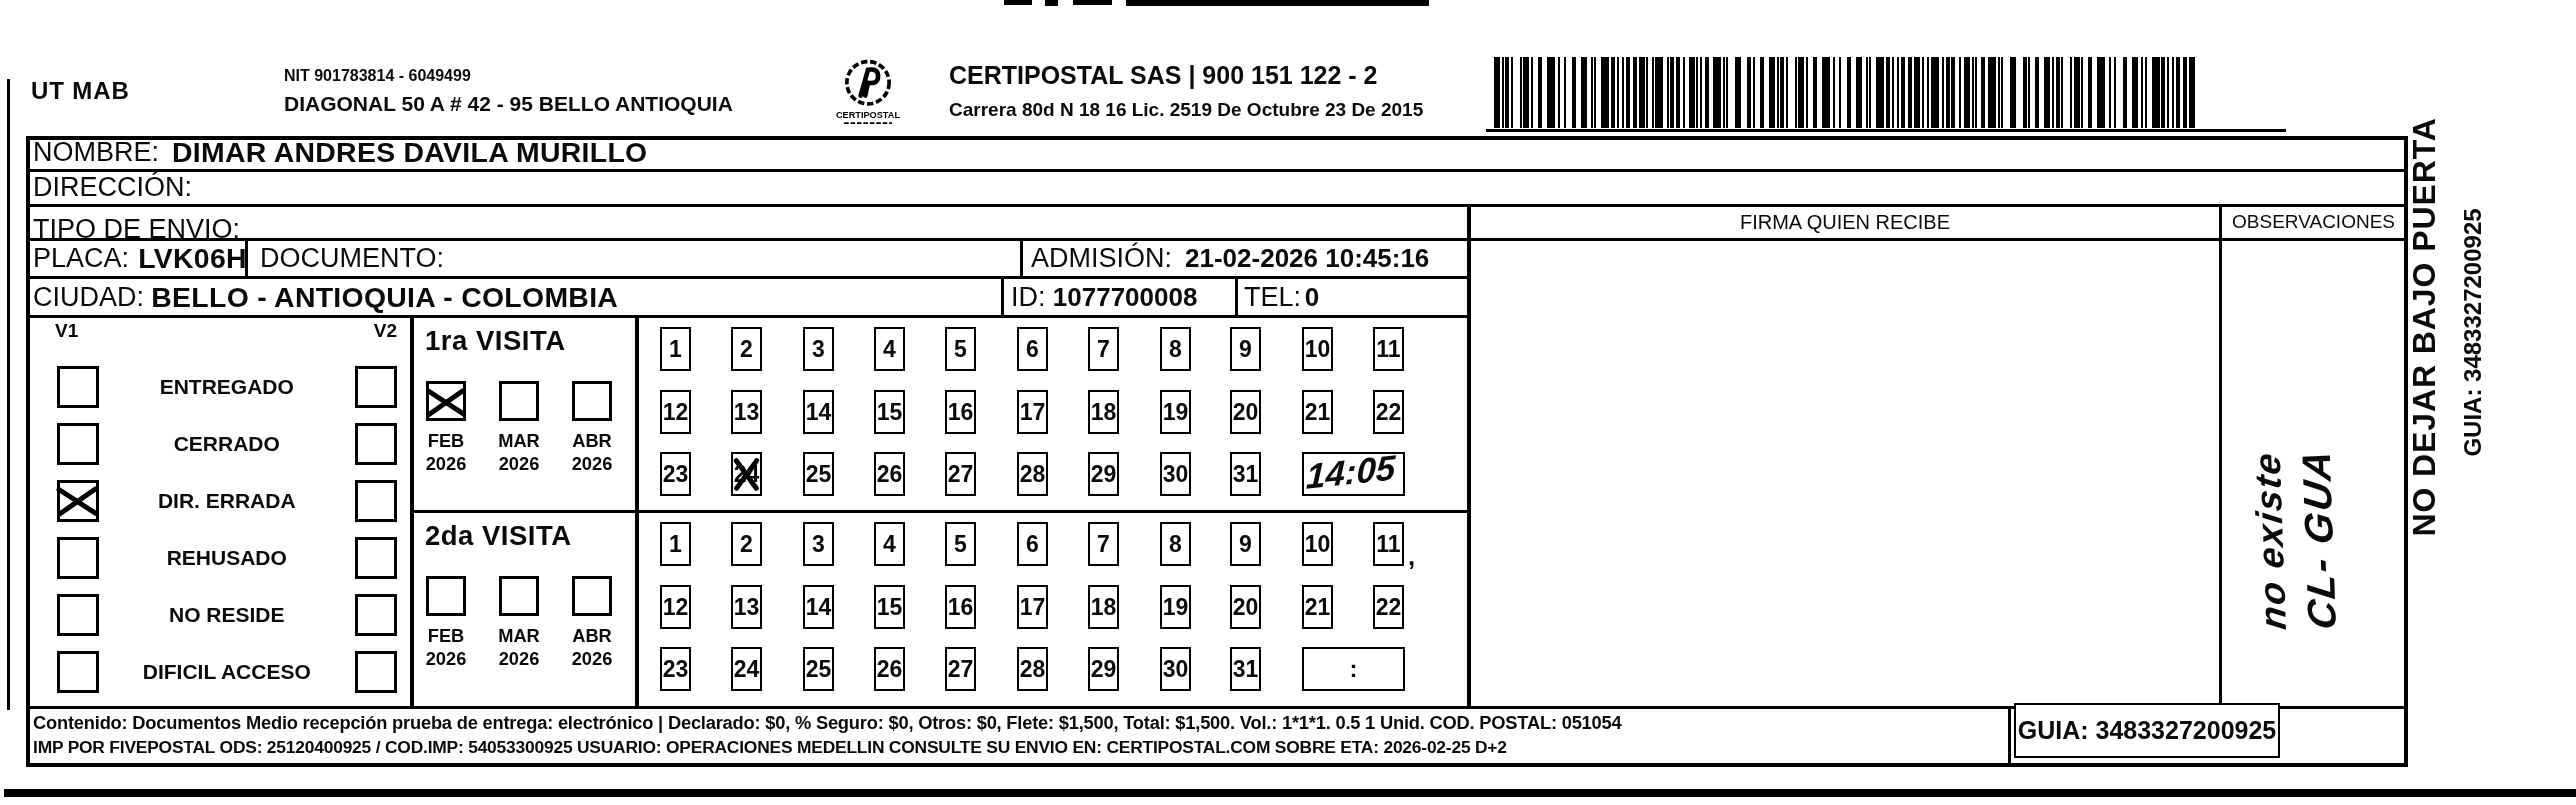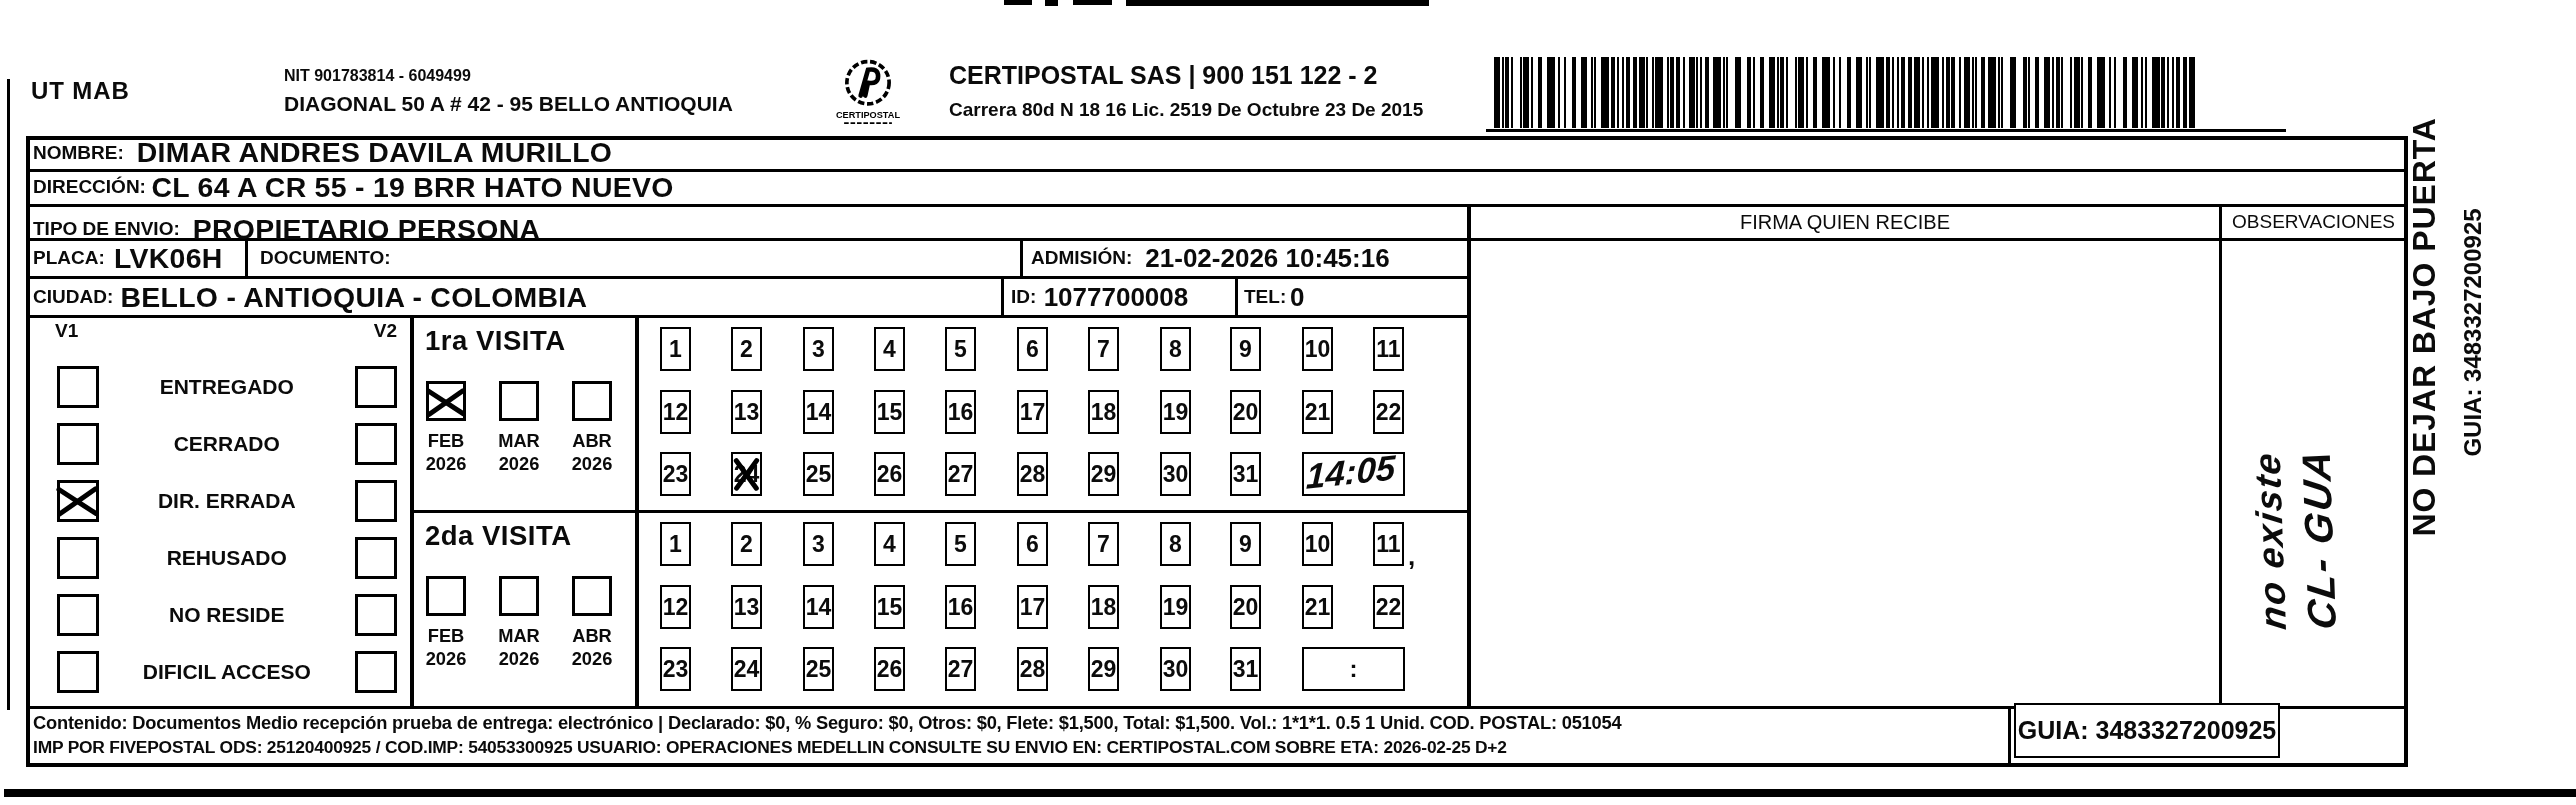--- a/index.html
+++ b/index.html
@@ -2,21 +2,21 @@
 <html style="font-size:14.7px"><head>
 <meta charset="utf-8">
 <style>
   *{box-sizing:border-box;margin:0;padding:0}
   html,body{background:#fff}
   #page{position:relative;width:2576px;height:805px;background:#fff;overflow:hidden;
         font-family:"Liberation Sans",sans-serif;color:#0b0b0b}
   .abs{position:absolute}
   .hline,.vline{position:absolute;background:#000}
   .frow{position:absolute;display:flex;align-items:center;gap:13px;white-space:nowrap}
-  .flabel{font-size:19px;font-weight:bold}
+  .flabel{font-size:27px;font-weight:normal}
   .fvalue{font-size:28.4px;font-weight:bold;letter-spacing:0.3px}
   .fvalue-sm{font-size:26px;font-weight:bold}
   .hdr{font-weight:bold;white-space:nowrap}
   .cellhead{position:absolute;display:flex;align-items:center;justify-content:center;font-weight:normal}
   
   .cbox{width:42px;height:42px;border:3.7px solid #000;position:relative;background:#fff;flex:0 0 auto}
   .mbox{width:40px;height:40px}
   .xa,.xb{position:absolute;left:-18%;right:-18%;top:46%;height:4.6px;background:#000;border-radius:2.8px}
   .xa{transform:rotate(33deg)}.xb{transform:rotate(-35deg)}
   
@@ -209,25 +209,23 @@
   <div class="vline" style="left:410px;top:315px;width:3.7px;height:392px"></div>
   <div class="vline" style="left:635px;top:315px;width:3.7px;height:392px"></div>
   <div class="vline" style="left:2008px;top:706px;width:2.8px;height:57px"></div>
 
   <div class="frow" style="left:33px;top:136px;height:33px">
     <span class="flabel">NOMBRE:</span>
     <span class="fvalue">DIMAR ANDRES DAVILA MURILLO</span>
   </div>
   <div class="frow" style="left:33px;top:171px;height:32px;gap:5.5px">
     <span class="flabel">DIRECCIÓN:</span>
-    <span class="fvalue">CL 64 A CR 55 - 19 BRR HATO NUEVO</span>
   </div>
   <div class="frow" style="left:33px;top:205px;height:48px">
     <span class="flabel">TIPO DE ENVIO:</span>
-    <span class="fvalue">PROPIETARIO PERSONA</span>
   </div>
   <div class="frow" style="left:33px;top:240px;height:36px;gap:9.2px">
     <span class="flabel">PLACA:</span>
     <span class="fvalue">LVK06H</span>
   </div>
   <div class="frow" style="left:260px;top:240px;height:36px">
     <span class="flabel">DOCUMENTO:</span>
   </div>
   <div class="frow" style="left:1031px;top:240px;height:36px">
     <span class="flabel">ADMISIÓN:</span>

